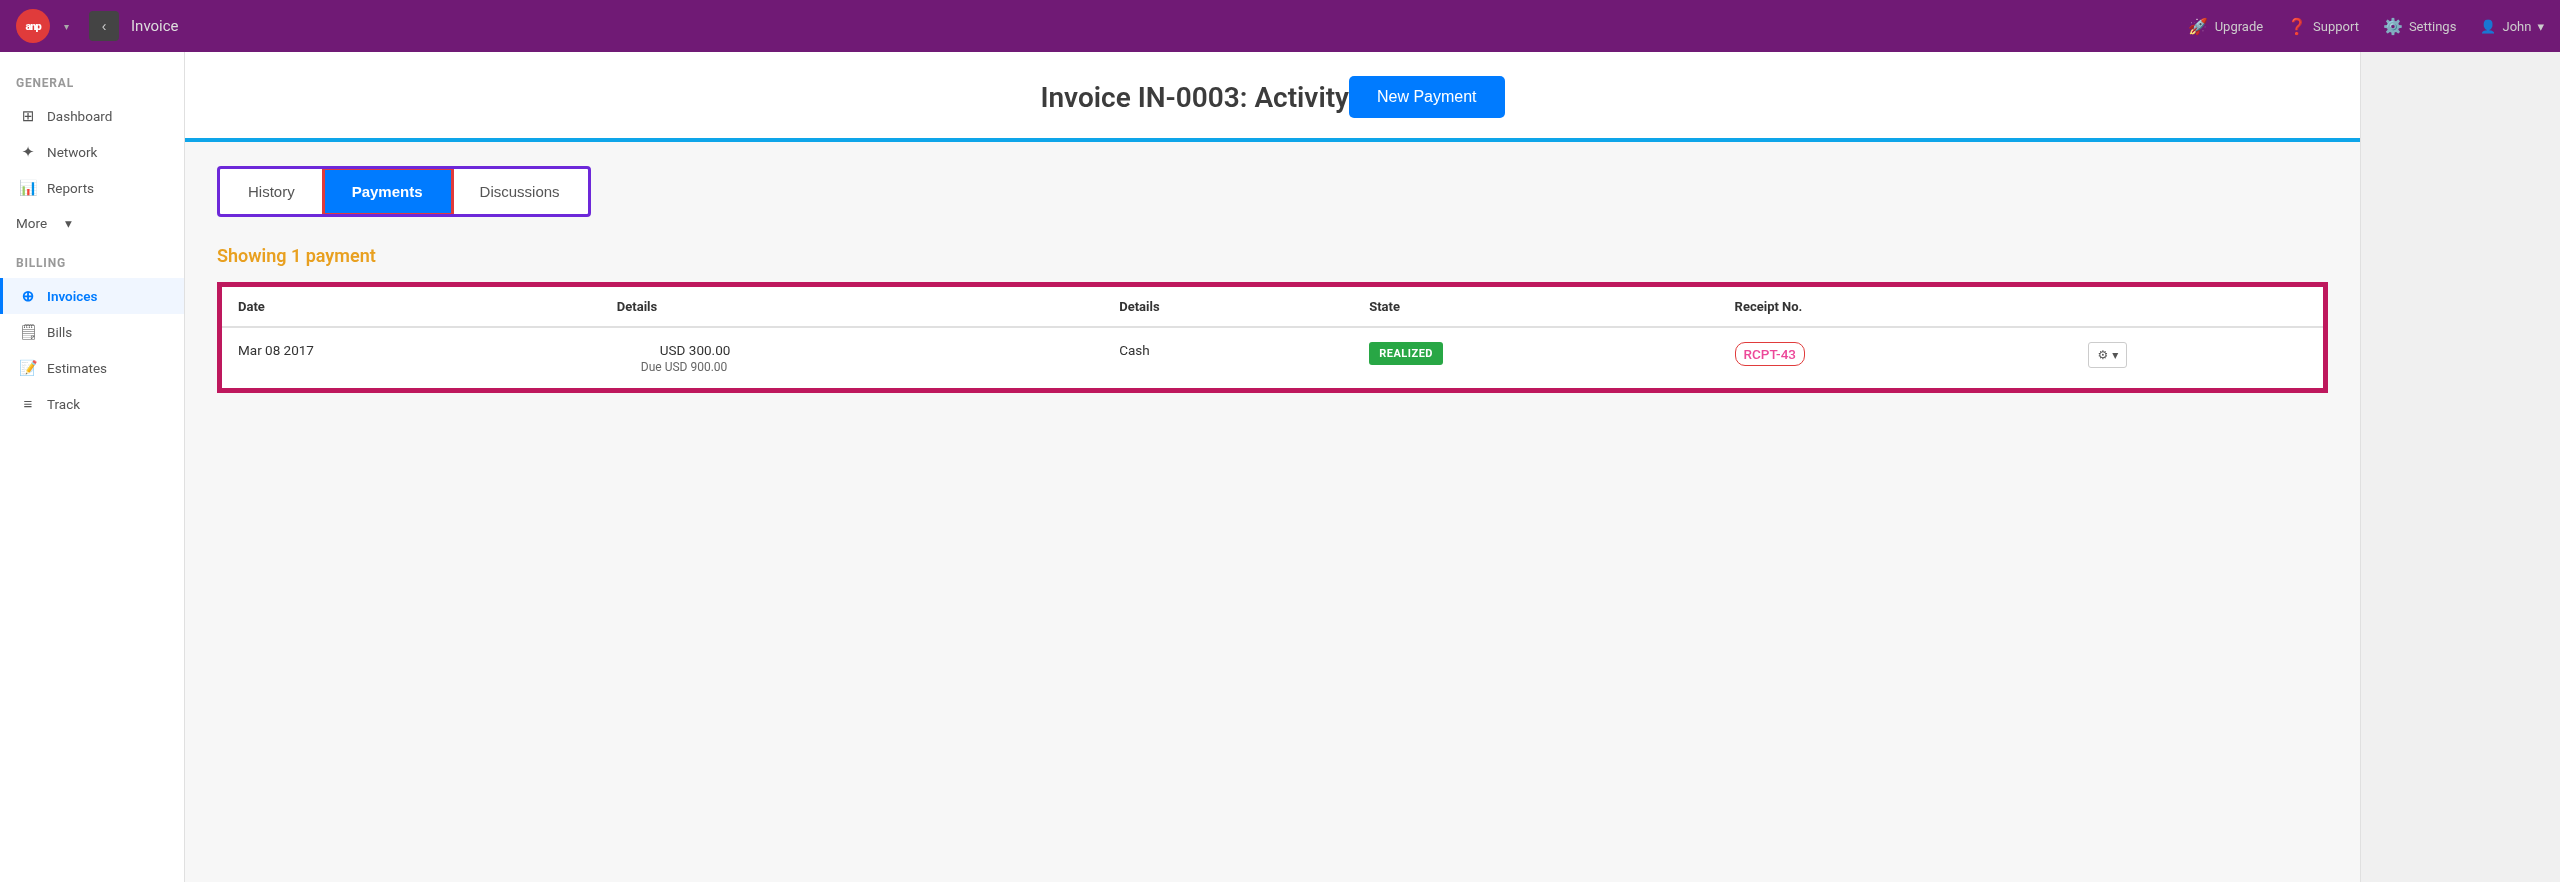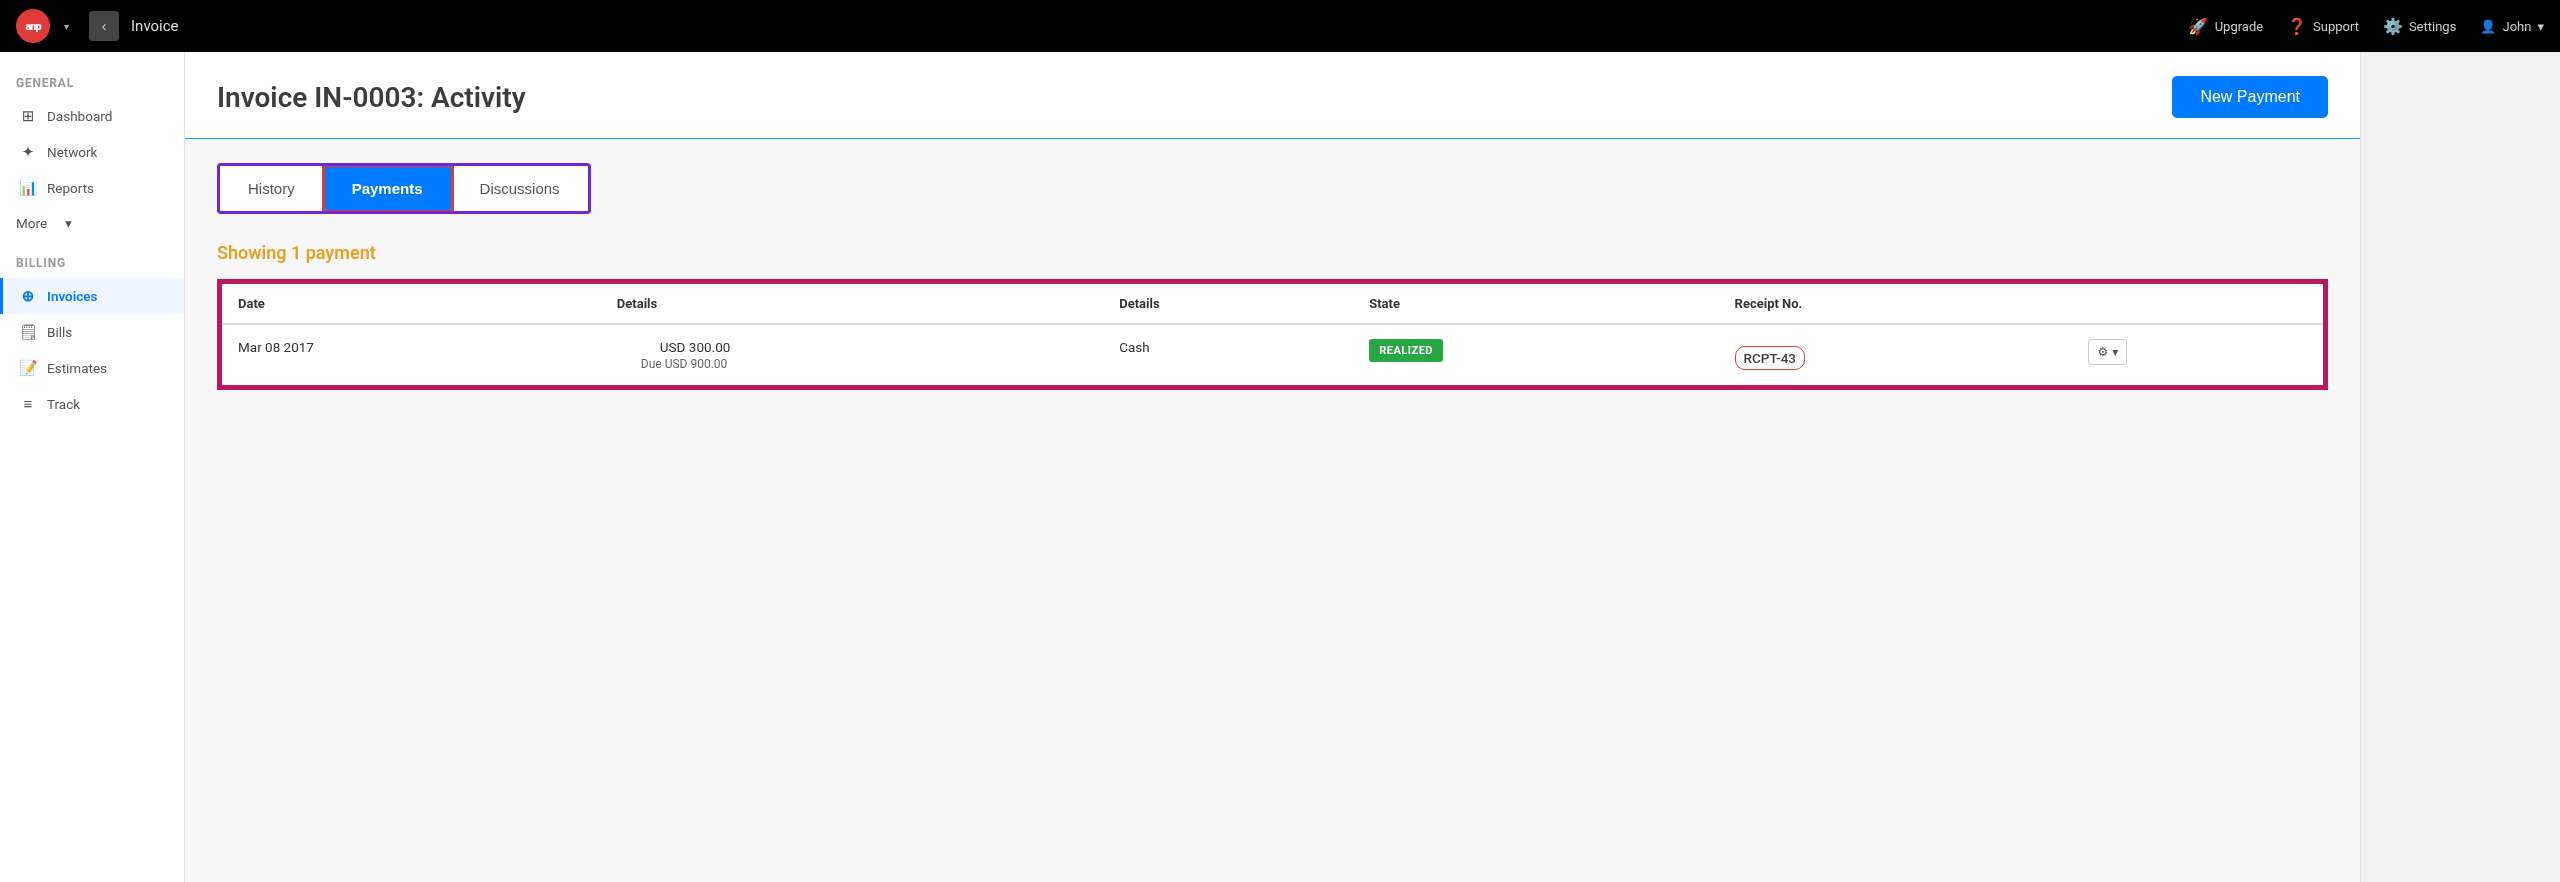--- a/index.html
+++ b/index.html
@@ -1,20 +1,20 @@
 <!DOCTYPE html>
 <html><head>
   <meta charset="utf-8">
   <style>
     * { margin: 0; padding: 0; box-sizing: border-box; }
     body { font-family: -apple-system, BlinkMacSystemFont, 'Segoe UI', Roboto, sans-serif; background: #f0f0f0; display: flex; flex-direction: column; height: 100vh; overflow: hidden; }
 
     
     .topnav {
-      background: #000000;
+      background: #701a75;
       height: 52px;
       display: flex;
       align-items: center;
       padding: 0 16px;
       gap: 12px;
       flex-shrink: 0;
       z-index: 100;
     }
     .topnav-logo {
       background: #e03b3b;
@@ -82,22 +82,22 @@
 
     
     .main {
       flex: 1; overflow-y: auto;
       background: #f7f7f7;
       display: flex; flex-direction: column;
     }
     .main-header {
       background: white;
       padding: 24px 32px 20px 32px;
-      border-bottom: 1px solid #0ea5e9;
-      display: flex; align-items: center; justify-content: space-between;
+      border-bottom: 4px solid #0ea5e9;
+      display: flex; align-items: center; justify-content: center;
     }
     .main-title {
       font-size: 28px; font-weight: 600; color: #3c3c3c;
     }
     .btn-new-payment {
       background: #007bff; color: white;
       border: none; border-radius: 5px;
       padding: 12px 28px; font-size: 16px; font-weight: 500;
       cursor: pointer;
     }
@@ -152,26 +152,25 @@
     .amount-due { font-size: 12px; color: #666; margin-top: 2px; padding-left: 24px; }
 
     .badge-realized {
       background: #28a745; color: white;
       font-size: 11px; font-weight: 700;
       padding: 5px 10px; border-radius: 3px;
       letter-spacing: 0.5px; display: inline-block;
     }
 
     .receipt-link {
-      color: #404040; text-decoration: none;
+      color: #ec4899; text-decoration: none;
       font-weight: 500;
       border: 1.5px solid #e03b3b;
       padding: 3px 8px; border-radius: 10px;
       display: inline-block;
-      margin-top: 7px;
     }
 
     .action-btn {
       background: white; border: 1px solid #ccc;
       border-radius: 3px; padding: 5px 8px;
       cursor: pointer; font-size: 12px; color: #555;
       display: inline-flex; align-items: center; gap: 4px;
     }
 
     

